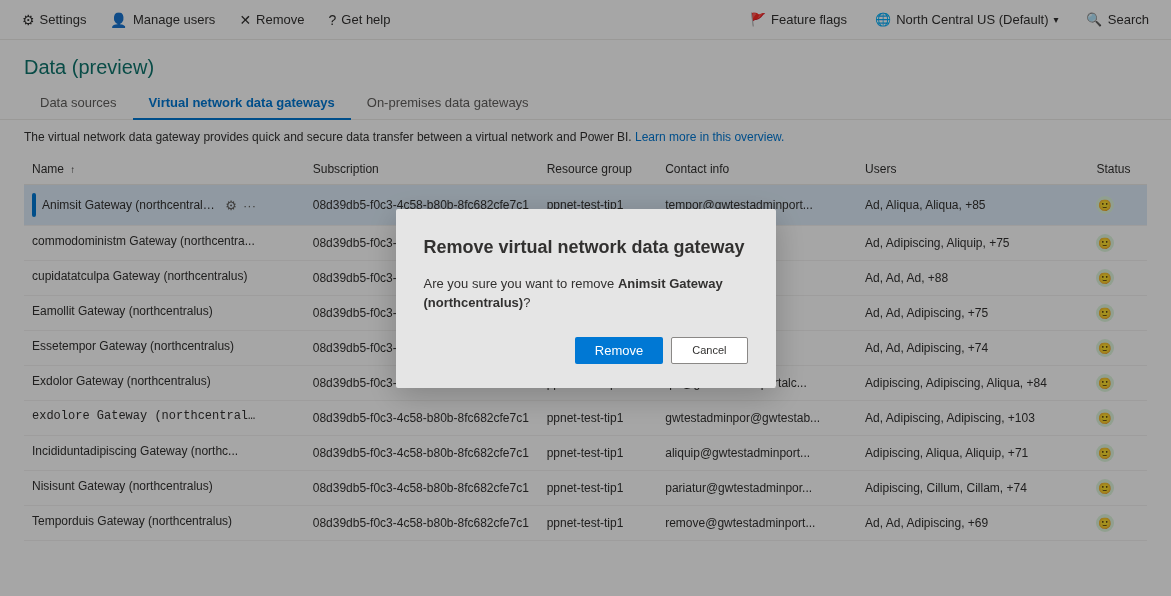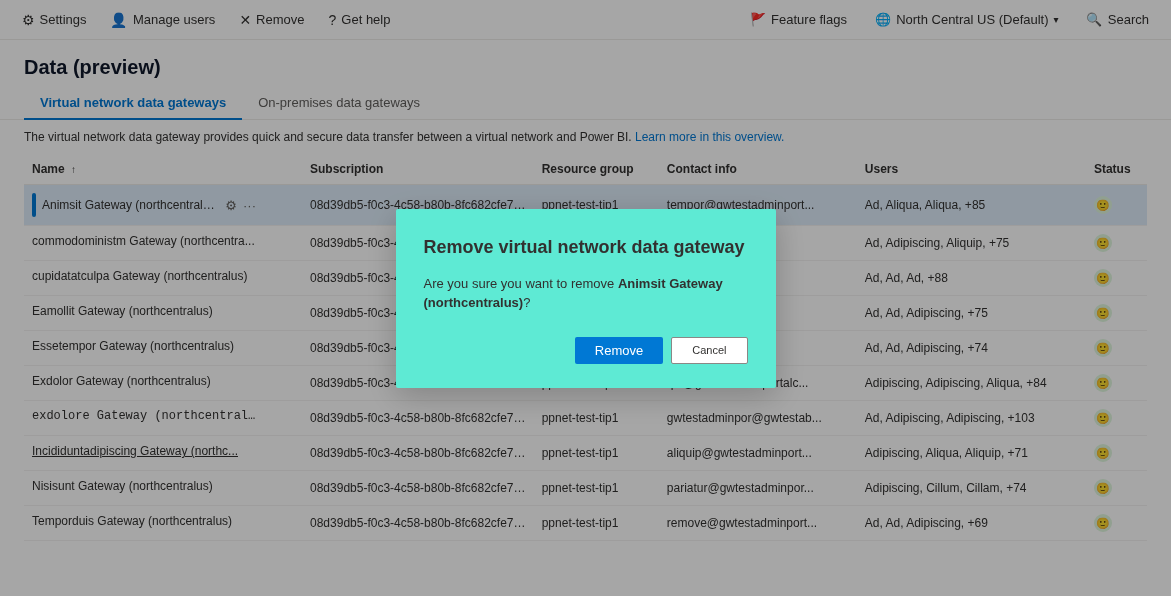--- a/index.html
+++ b/index.html
@@ -22,21 +22,21 @@
     .search-btn {
       display: flex; align-items: center; gap: 5px;
       padding: 6px 10px; cursor: pointer; color: #323130;
       font-size: 13px;
     }
 
     
     .page-header {
       padding: 16px 24px 8px 24px;
     }
-    .page-title { font-size: 20px; font-weight: 700; color: #0f172a; }
+    .page-title { font-size: 20px; font-weight: 400; color: #0f766e; }
 
     
     .tabs {
       display: flex; border-bottom: 1px solid #edebe9;
       padding: 0 24px;
     }
     .tab {
       padding: 8px 16px; cursor: pointer; font-size: 13px;
       color: #605e5c; border-bottom: 2px solid transparent;
       margin-bottom: -1px;
@@ -46,42 +46,42 @@
     
     .info-banner {
       padding: 10px 24px; font-size: 12px; color: #323130;
     }
     .info-banner a { color: #0078d4; text-decoration: none; }
 
     
     .table-container { padding: 0 24px; overflow: auto; max-height: 440px; }
     table { width: 100%; border-collapse: collapse; }
     thead th {
-      text-align: left; padding: 8px 8px; font-size: 12px; font-weight: 700;
+      text-align: left; padding: 8px 8px; font-size: 12px; font-weight: 400;
       color: #323130; border-bottom: 1px solid #edebe9;
       white-space: nowrap; cursor: pointer; user-select: none;
     }
     thead th .sort-arrow { margin-left: 3px; font-size: 10px; }
     tbody tr { border-bottom: 1px solid #f3f2f1; }
     tbody tr.selected { background: #deecf9; }
     tbody td { padding: 8px 8px; font-size: 12px; color: #323130; white-space: nowrap; overflow: hidden; text-overflow: ellipsis; max-width: 200px; }
 
     .status-icon { display: inline-flex; align-items: center; justify-content: center; width: 18px; height: 18px; border-radius: 50%; font-size: 11px; }
     .status-ok { background: #dff6dd; color: #107c10; }
     .settings-icon { font-size: 13px; color: #605e5c; cursor: pointer; }
     .more-icon { font-size: 13px; color: #605e5c; cursor: pointer; }
 
     
     .modal-overlay {
       position: fixed; top: 0; left: 0; width: 100%; height: 100%;
       background: rgba(0,0,0,0.35); z-index: 1000;
       display: flex; align-items: center; justify-content: center;
     }
     .modal {
-      background: #5eead4; border-radius: 2px; box-shadow: 0 8px 32px rgba(0,0,0,0.22);
+      background: #e5e5e5; border-radius: 2px; box-shadow: 0 8px 32px rgba(0,0,0,0.22);
       width: 380px; padding: 28px 28px 24px 28px;
     }
     .modal-title { font-size: 18px; font-weight: 600; color: #323130; margin-bottom: 16px; }
     .modal-body { font-size: 13px; color: #323130; margin-bottom: 24px; line-height: 1.5; }
     .modal-body strong { font-weight: 600; }
     .modal-actions { display: flex; gap: 8px; justify-content: flex-end; }
     .btn-remove {
       padding: 6px 20px; background: #0078d4; color: #fff; border: none;
       border-radius: 2px; cursor: pointer; font-size: 13px;
     }
@@ -127,20 +127,21 @@
       <span>Search</span>
     </div>
   </div>
 </nav>
 
 <div class="page-header">
   <h1 class="page-title">Data (preview)</h1>
 </div>
 
 <div class="tabs">
+  <div class="tab">Data sources</div>
   <div class="tab active">Virtual network data gateways</div>
   <div class="tab">On-premises data gateways</div>
 </div>
 
 <div class="info-banner">
   <span>The virtual network data gateway provides quick and secure data transfer between a virtual network and Power BI.</span>
   <a href="#">Learn more in this overview.</a>
 </div>
 
 <div class="table-container">
@@ -236,21 +237,21 @@
           <td style="display: flex; align-items: center; gap: 6px; max-width: 240px; font-family: Liberation Mono, monospace;">
             <span style="overflow: hidden; text-overflow: ellipsis;">exdolore Gateway (northcentralus)</span>
           </td>
           <td>08d39db5-f0c3-4c58-b80b-8fc682cfe7c1</td>
           <td>ppnet-test-tip1</td>
           <td>gwtestadminpor@gwtestab...</td>
           <td>Ad, Adipiscing, Adipiscing, +103</td>
           <td><span class="status-icon status-ok">🙂</span></td>
         </tr>
         <tr>
-          <td style="display: flex; align-items: flex-end; gap: 6px; max-width: 240px; text-decoration: underline;">
+          <td style="display: flex; align-items: flex-end; gap: 6px; max-width: 240px;">
             <span style="overflow: hidden; text-overflow: ellipsis;">Incididuntadipiscing Gateway (northc...</span>
           </td>
           <td>08d39db5-f0c3-4c58-b80b-8fc682cfe7c1</td>
           <td>ppnet-test-tip1</td>
           <td>aliquip@gwtestadminport...</td>
           <td>Adipiscing, Aliqua, Aliquip, +71</td>
           <td><span class="status-icon status-ok">🙂</span></td>
         </tr>
         <tr>
           <td style="display: flex; align-items: center; gap: 6px; max-width: 240px;">

